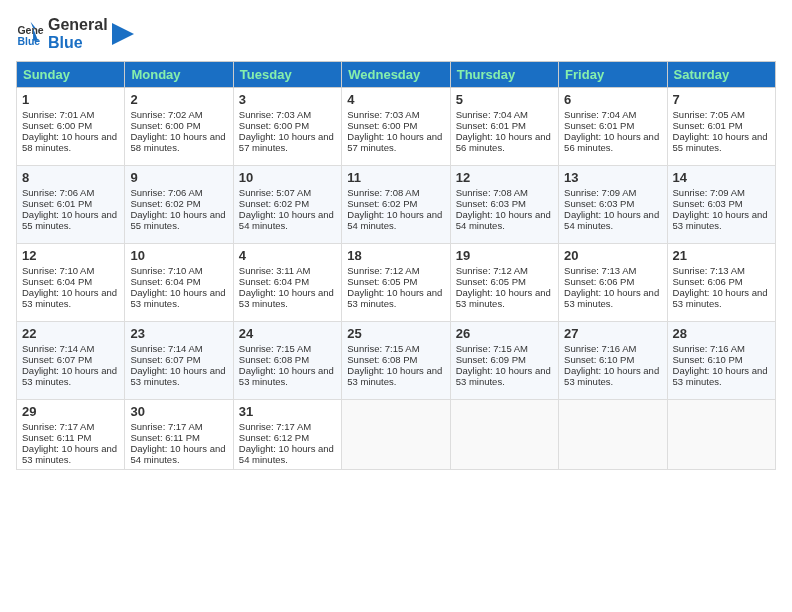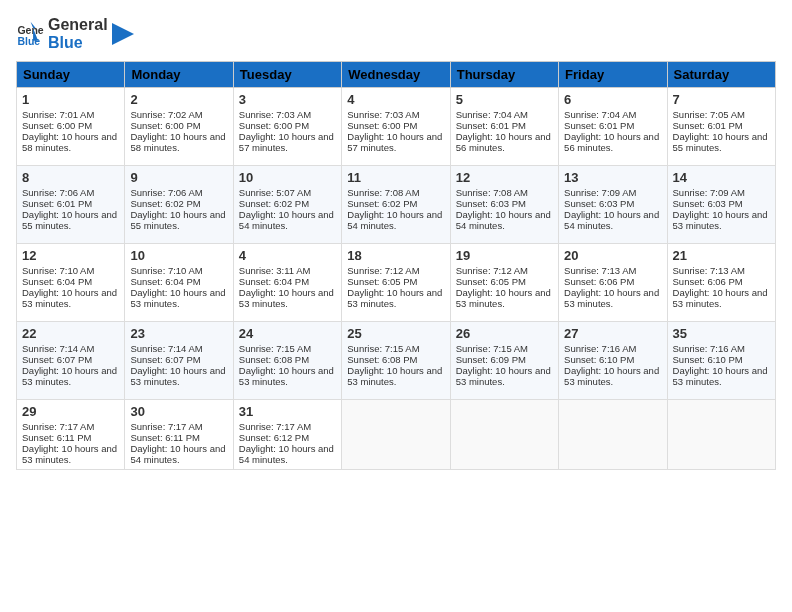--- a/index.html
+++ b/index.html
@@ -41,21 +41,21 @@
       font-size: 14px;
       color: #555;
     }
     .calendar-table {
       width: 100%;
       border-collapse: collapse;
       table-layout: fixed;
     }
     .calendar-table th {
       background-color: #1a6fc4;
-      color: #000000;
+      color: #86efac;
       text-align: left;
       padding: 5px 6px;
       font-size: 13px;
       font-weight: bold;
       border: 1px solid #ccc;
     }
     .calendar-table td {
       vertical-align: top;
       padding: 4px 5px;
       font-size: 9.5px;
@@ -146,21 +146,21 @@
           <td><span class="day-num">20</span><span>Sunrise: 7:13 AM</span><br><span>Sunset: 6:06 PM</span><br><span>Daylight: 10 hours and 53 minutes.</span></td>
           <td><span class="day-num">21</span><span>Sunrise: 7:13 AM</span><br><span>Sunset: 6:06 PM</span><br><span>Daylight: 10 hours and 53 minutes.</span></td>
         </tr>
         <tr>
           <td><span class="day-num">22</span><span>Sunrise: 7:14 AM</span><br><span>Sunset: 6:07 PM</span><br><span>Daylight: 10 hours and 53 minutes.</span></td>
           <td><span class="day-num">23</span><span>Sunrise: 7:14 AM</span><br><span>Sunset: 6:07 PM</span><br><span>Daylight: 10 hours and 53 minutes.</span></td>
           <td><span class="day-num">24</span><span>Sunrise: 7:15 AM</span><br><span>Sunset: 6:08 PM</span><br><span>Daylight: 10 hours and 53 minutes.</span></td>
           <td><span class="day-num">25</span><span>Sunrise: 7:15 AM</span><br><span>Sunset: 6:08 PM</span><br><span>Daylight: 10 hours and 53 minutes.</span></td>
           <td><span class="day-num">26</span><span>Sunrise: 7:15 AM</span><br><span>Sunset: 6:09 PM</span><br><span>Daylight: 10 hours and 53 minutes.</span></td>
           <td><span class="day-num">27</span><span>Sunrise: 7:16 AM</span><br><span>Sunset: 6:10 PM</span><br><span>Daylight: 10 hours and 53 minutes.</span></td>
-          <td><span class="day-num">35</span><span>Sunrise: 7:16 AM</span><br><span>Sunset: 6:10 PM</span><br><span>Daylight: 10 hours and 53 minutes.</span></td>
+          <td><span class="day-num">28</span><span>Sunrise: 7:16 AM</span><br><span>Sunset: 6:10 PM</span><br><span>Daylight: 10 hours and 53 minutes.</span></td>
         </tr>
         <tr class="last-row">
           <td><span class="day-num">29</span><span>Sunrise: 7:17 AM</span><br><span>Sunset: 6:11 PM</span><br><span>Daylight: 10 hours and 53 minutes.</span></td>
           <td><span class="day-num">30</span><span>Sunrise: 7:17 AM</span><br><span>Sunset: 6:11 PM</span><br><span>Daylight: 10 hours and 54 minutes.</span></td>
           <td><span class="day-num">31</span><span>Sunrise: 7:17 AM</span><br><span>Sunset: 6:12 PM</span><br><span>Daylight: 10 hours and 54 minutes.</span></td>
           <td class="empty-cell"></td>
           <td class="empty-cell"></td>
           <td class="empty-cell"></td>
           <td class="empty-cell"></td>
         </tr>

